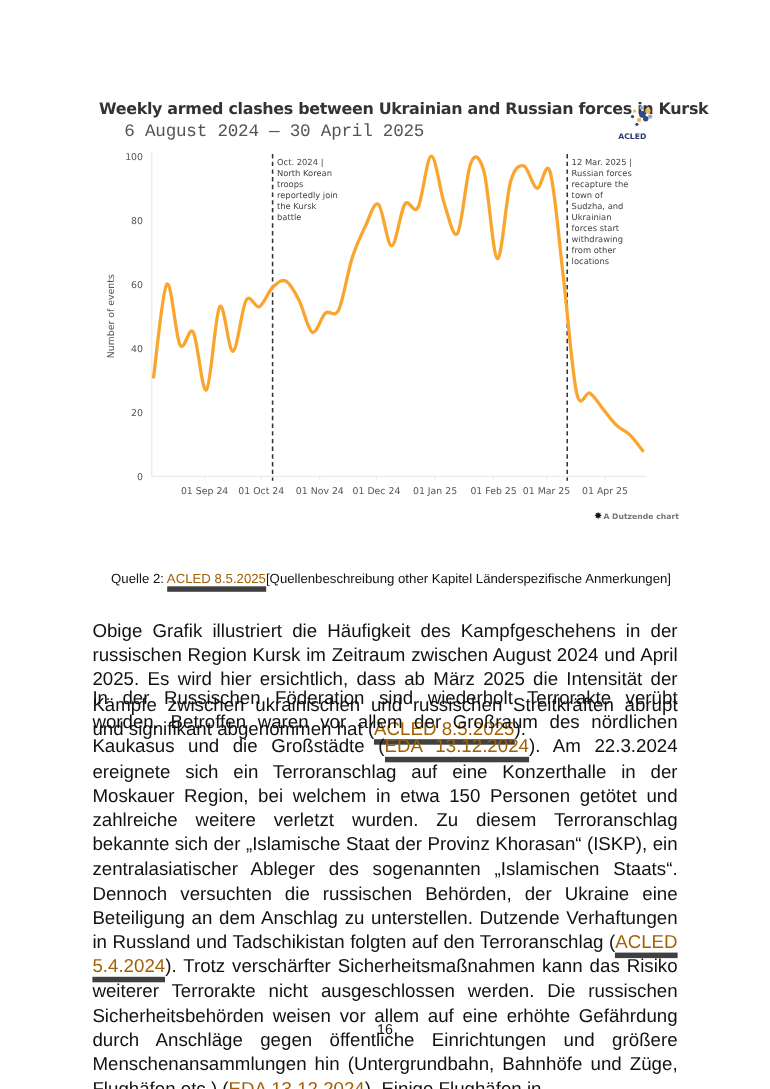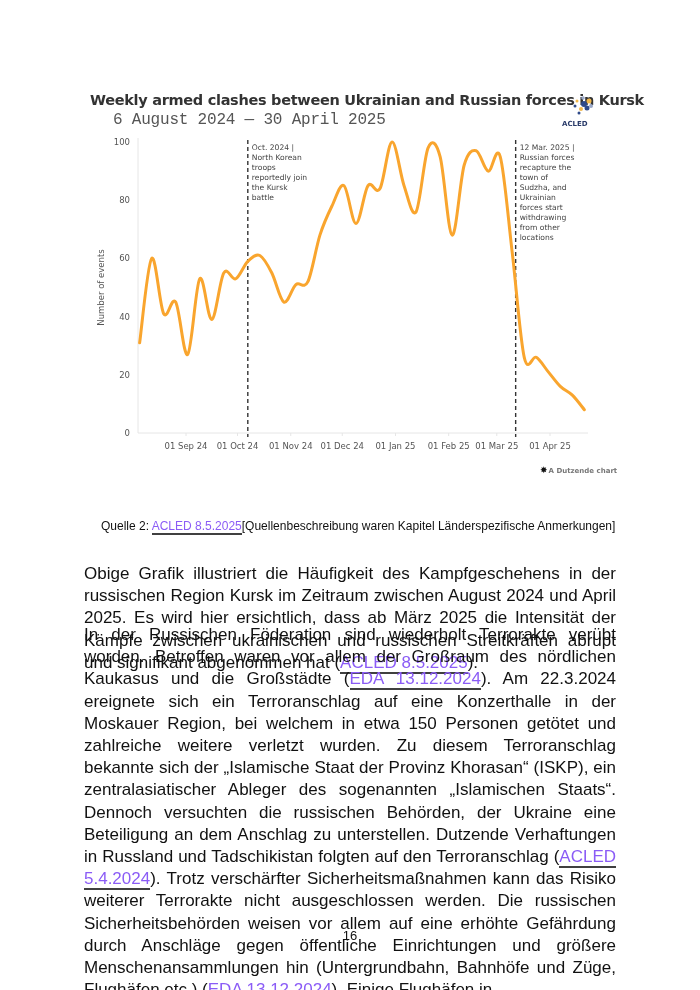--- a/index.html
+++ b/index.html
@@ -8,21 +8,21 @@
   .chart-title { position: absolute; left: 2px; top: 4px; font-family: "DejaVu Sans", sans-serif; font-size: 14.5px; font-weight: bold; color: #333; letter-spacing: -0.3px; white-space: nowrap; }
   .chart-subtitle { position: absolute; left: 2px; top: 23px; font-family: Liberation Mono, monospace; font-size: 16px; color: #555; letter-spacing: -0.2px; white-space: nowrap; margin-left: 23px; }
   .logo { position: absolute; left: 474px; top: 4px; width: 40px; height: 40px; }
   .logo-text { position: absolute; left: 0; top: 28px; width: 40px; text-align: left; font-family: "DejaVu Sans", sans-serif; font-size: 7px; font-weight: bold; color: #2a3b6a; }
   svg.chart { position: absolute; left: 0; top: 0; width: 530px; height: 400px; overflow: visible; }
   .axis-text { font-family: "DejaVu Sans", sans-serif; font-size: 8.5px; fill: #555; }
   .ann-text { font-family: "DejaVu Sans", sans-serif; font-size: 7.6px; fill: #444; }
   .flourish { position: absolute; left: 452px; top: 377px; font-family: "DejaVu Sans", sans-serif; font-size: 7px; color: #777; font-weight: bold; white-space: nowrap; }
   .flourish .star { color: #111; font-size: 9px; margin-right: 1px; }
   .caption { position: absolute; left: 101px; top: 519px; font-size: 12px; color: #111; white-space: nowrap; }
-  .link { color: #8b5cf6; text-decoration: none; border-bottom: 2px solid #404040; }
+  .link { color: #a16207; text-decoration: none; border-bottom: 5px solid #404040; }
   .body-text { position: absolute; left: 84px; width: 532px; font-size: 17px; line-height: 22.2px; text-align: justify; color: #111; }
   .p1 { top: 563px; }
   .p2 { top: 624px; }
   .p { margin: 0; }
   .page-number { position: absolute; left: 0; width: 700px; top: 928px; text-align: center; font-size: 13px; }
 </style>
 </head>
 <body>
 
 <div class="chart-wrap">
@@ -124,21 +124,21 @@
       <circle cx="448.2641509433962" cy="269.34000000000003" r="1.6" fill="#f9a52e" opacity="0"></circle>
       <circle cx="460.2830188679245" cy="283.89" r="1.6" fill="#f9a52e" opacity="0"></circle>
       <circle cx="472.3018867924528" cy="298.44" r="1.6" fill="#f9a52e" opacity="0"></circle>
       <circle cx="484.3207547169811" cy="307.17" r="1.6" fill="#f9a52e" opacity="0"></circle>
       <circle cx="496.33962264150944" cy="321.72" r="1.6" fill="#f9a52e" opacity="0"></circle>
     </svg>
 
   <div class="flourish"><span class="star">✸</span><span>A Dutzende chart</span></div>
 </div>
 
-<div class="caption"><span>Quelle 2: </span><a class="link">ACLED 8.5.2025</a><span>[Quellenbeschreibung waren Kapitel Länderspezifische Anmerkungen]</span></div>
+<div class="caption"><span>Quelle 2: </span><a class="link">ACLED 8.5.2025</a><span>[Quellenbeschreibung other Kapitel Länderspezifische Anmerkungen]</span></div>
 
 <div class="body-text p1">
   <p class="p"><span>Obige Grafik illustriert die Häufigkeit des Kampfgeschehens in der russischen Region Kursk im Zeitraum zwischen August 2024 und April 2025. Es wird hier ersichtlich, dass ab März 2025 die Intensität der Kämpfe zwischen ukrainischen und russischen Streitkräften abrupt und signifikant abgenommen hat (</span><a class="link">ACLED 8.5.2025</a><span>).</span></p>
 </div>
 
 <div class="body-text p2">
   <p class="p"><span>In der Russischen Föderation sind wiederholt Terrorakte verübt worden. Betroffen waren vor allem der Großraum des nördlichen Kaukasus und die Großstädte (</span><a class="link">EDA 13.12.2024</a><span>). Am 22.3.2024 ereignete sich ein Terroranschlag auf eine Konzerthalle in der Moskauer Region, bei welchem in etwa 150 Personen getötet und zahlreiche weitere verletzt wurden. Zu diesem Terroranschlag bekannte sich der „Islamische Staat der Provinz Khorasan“ (ISKP), ein zentral­asiatischer Ableger des sogenannten „Islamischen Staats“. Dennoch versuchten die russischen Behörden, der Ukraine eine Beteiligung an dem Anschlag zu unterstellen. Dutzende Verhaf­tungen in Russland und Tadschikistan folgten auf den Terroranschlag (</span><a class="link">ACLED 5.4.2024</a><span>). Trotz verschärfter Sicherheitsmaßnahmen kann das Risiko weiterer Terrorakte nicht ausgeschlossen werden. Die russischen Sicherheitsbehörden weisen vor allem auf eine erhöhte Gefährdung durch Anschläge gegen öffentliche Einrichtungen und größere Menschenansammlungen hin (Untergrundbahn, Bahnhöfe und Züge, Flughäfen etc.) (</span><a class="link">EDA 13.12.2024</a><span>). Einige Flughäfen in</span></p>
 </div>
 
 <div class="page-number">16</div>

